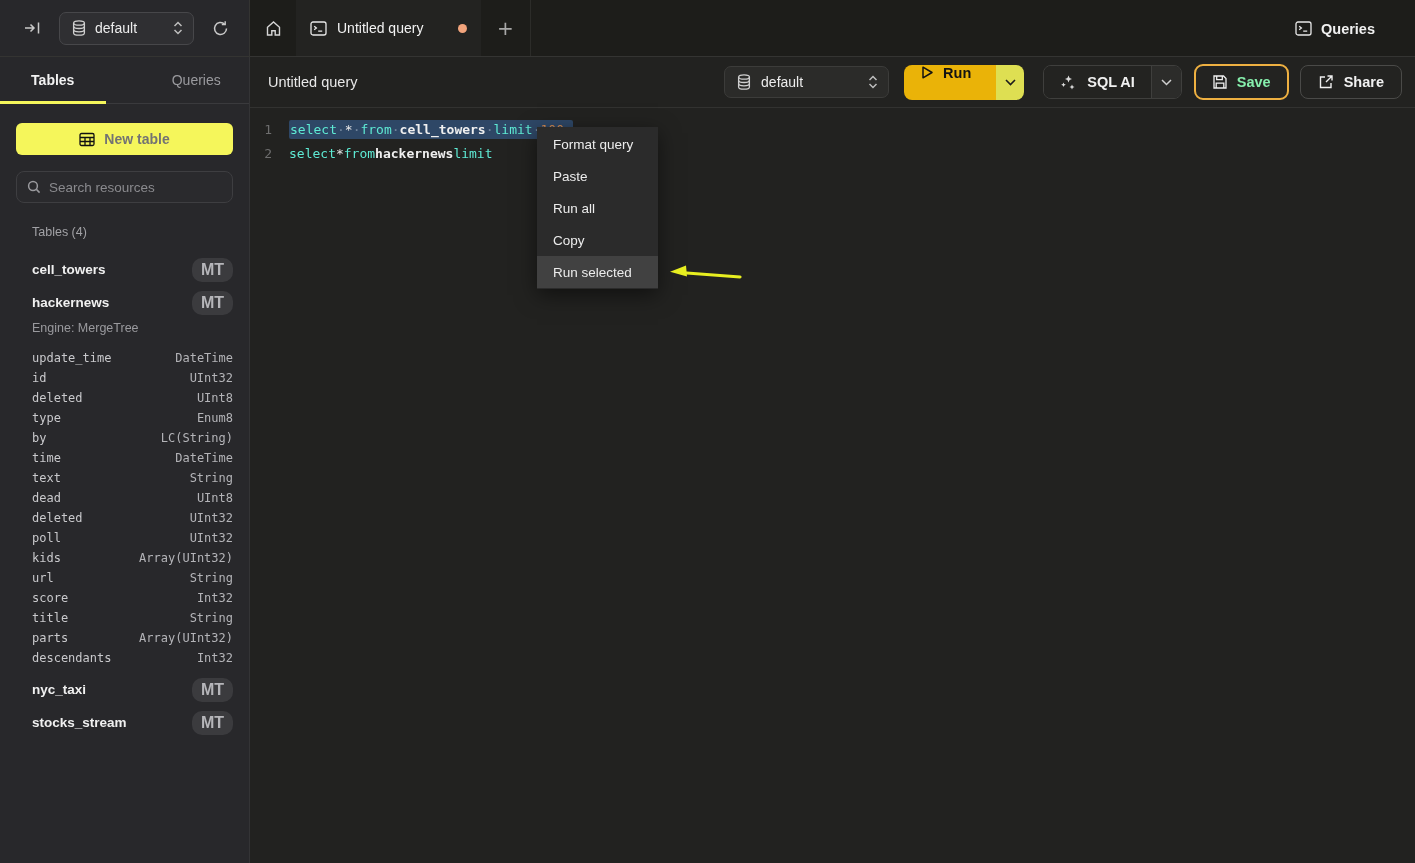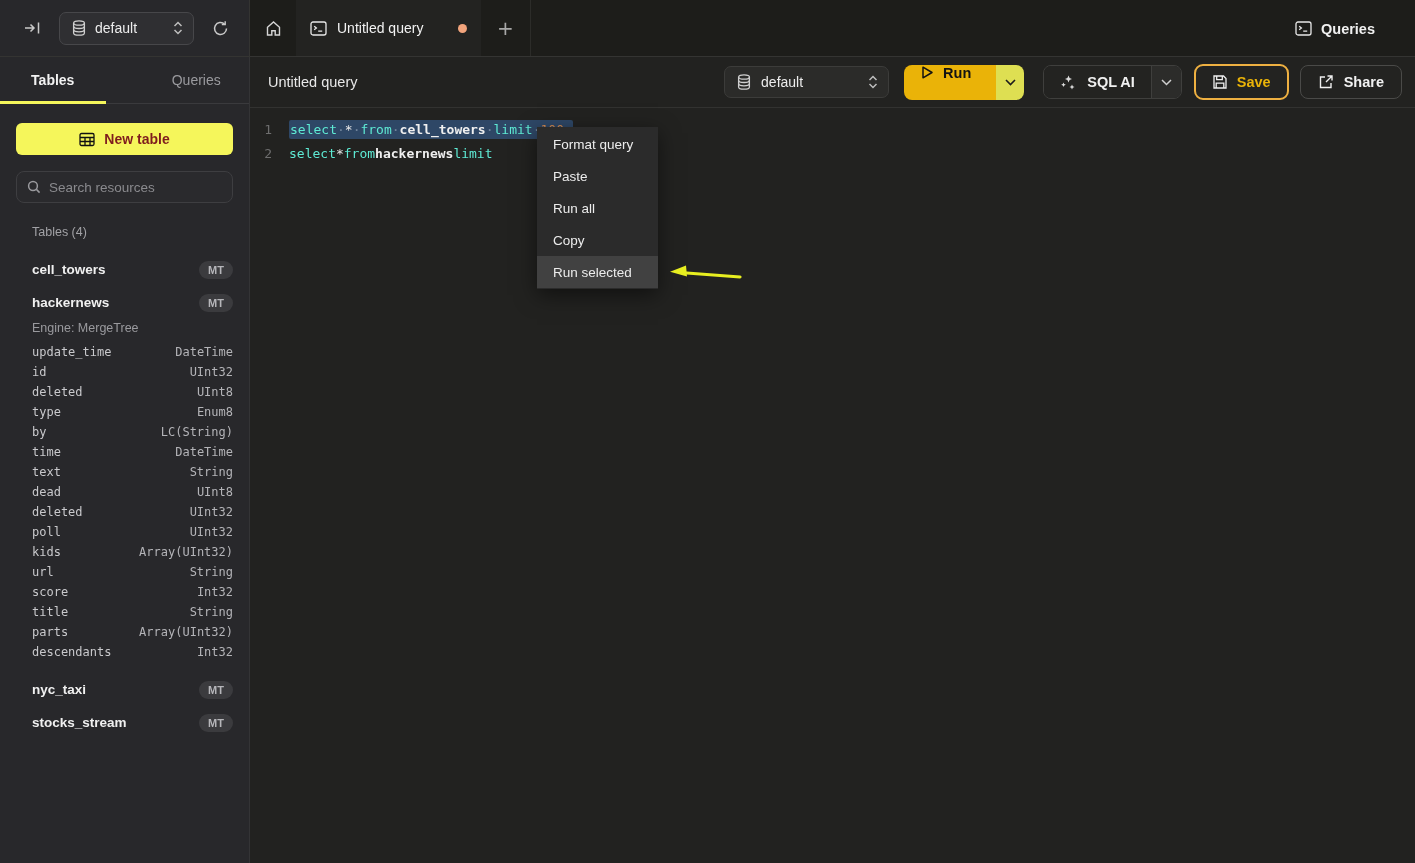--- a/index.html
+++ b/index.html
@@ -22,48 +22,48 @@
   .plus-zone { width:50px; display:flex; align-items:center; justify-content:center; border-right:1px solid #2c2c29; }
   .plus-btn { background:none; border:none; color:#a8a8a8; font-size:20px; line-height:1; cursor:pointer; font-family:"DejaVu Sans",sans-serif; }
   .topbar-queries { position:absolute; right:40px; top:0; height:57px; display:flex; align-items:center; gap:9px; color:#f0f0f0; font-size:14.5px; font-weight:600; background:none; border:none; cursor:pointer; }
 
   
   .sidebar { position:absolute; top:57px; left:0; width:250px; height:806px; background:#28282b; border-right:1px solid #343436; }
   .side-tabs { display:flex; height:47px; border-bottom:1px solid #3a3a3d;gap:38px; }
   .side-tab { flex:1; background:none; border:none; cursor:pointer; font-size:14px; position:relative; color:#9a9a9e; }
   .side-tab.active { color:#f2f2f2; font-weight:600; }
   .side-tab.active::after { content:""; position:absolute; left:0; right:0; bottom:-1px; height:3px; background:#f5f65b; }
-  .new-table-btn { display:flex; align-items:center; justify-content:center; gap:9px; width:217px; height:32px; margin:19px auto 0; background:#f5f65b; color:#7f1d1d; border:none; border-radius:6px; font-size:14px; font-weight:600; cursor:pointer; }
+  .new-table-btn { display:flex; align-items:center; justify-content:center; gap:9px; width:217px; height:32px; margin:19px auto 0; background:#f5f65b; color:#737373; border:none; border-radius:6px; font-size:14px; font-weight:600; cursor:pointer; }
   .search-box { display:flex; align-items:center; gap:8px; width:217px; height:32px; margin:16px auto 0; padding:0 10px; background:#2a2a2d; border:1px solid #3e3e41; border-radius:8px; }
   .search-box input { flex:1; background:none; border:none; outline:none; color:#84cc16; font-size:13.5px; }
   .search-box input::placeholder { color:#8a8a8e; }
   .section-label { margin:22px 0 0 32px; font-size:12.5px; color:#a2a2a6; }
   .tbl-row { display:flex; align-items:center; margin:0 16px 0 32px; height:33px; cursor:pointer; }
   .tbl-row .name { font-size:13.5px; font-weight:600; color:#f0f0f0; flex:1; }
-  .badge { background:#3b3b3e; color:#b6b6ba; font-size:11px; font-weight:600; padding:3px 9px; border-radius:10px; }
+  .badge { background:#3b3b3e; color:#b6b6ba; font-size:16px; font-weight:600; padding:3px 9px; border-radius:10px; }
   .engine-line { margin:2px 0 10px 32px; font-size:12.5px; color:#9a9a9e; }
   .cols { margin:6px 16px 8px 32px; font-family:"DejaVu Sans Mono","Liberation Mono",monospace; font-size:12px; }
-  .col-row { display:flex; justify-content:space-between; height:20px; align-items:flex-start; cursor:default; }
+  .col-row { display:flex; justify-content:space-between; height:20px; align-items:flex-end; cursor:default; }
   .col-row .cn { color:#c9c9cc; }
   .col-row .ct { color:#b4b4b8; }
   .mt14 { margin-top:14px; }
 
   
   .toolbar { position:absolute; top:57px; left:250px; width:1165px; height:51px; background:#222220; border-bottom:1px solid #323230; display:flex; align-items:center; padding:0 13px 0 18px; }
   .qtitle { font-size:14.5px; color:#e8e8e8; }
   .toolbar .spacer { flex:1; }
   .tb-db { display:flex; align-items:center; gap:10px; width:165px; height:32px; padding:0 10px 0 12px; background:#2b2b29; border:1px solid #3c3c3a; border-radius:7px; color:#ececec; font-size:14px; cursor:pointer; margin-right:15px; }
   .tb-db .lbl { flex:1; text-align:left; }
   .run-group { display:flex; height:35px; margin-right:19px; border-radius:8px; overflow:hidden; cursor:pointer; }
   .run-main { display:flex; gap:9px; padding:0 25px 0 16px; background:#eab308; border:none; color:#131313; font-size:14.5px; font-weight:600; cursor:pointer; }
   .run-caret { width:28px; background:#dedf52; border:none; display:flex; align-items:center; justify-content:center; color:#1c1c1c; cursor:pointer; }
   .ai-group { display:flex; height:34px; border:1px solid #3f3f3d; border-radius:8px; overflow:hidden; margin-right:12px;justify-content:center; }
   .ai-main { display:flex; align-items:center; gap:10px; padding:0 16px; background:#232321; border:none; color:#f0f0f0; font-size:14.5px; font-weight:600; cursor:pointer; }
   .ai-caret { width:30px; background:#2c2c2a; border:none; border-left:1px solid #3f3f3d; display:flex; align-items:center; justify-content:center; color:#cfcfcf; cursor:pointer; }
-  .save-btn { display:flex; align-items:center; gap:9px; height:36px; padding:0 16px; background:#232321; border:2px solid #eeb041; border-radius:9px; color:#eab308; font-size:14.5px; font-weight:600; cursor:pointer; margin-right:11px; }
+  .save-btn { display:flex; align-items:center; gap:9px; height:36px; padding:0 16px; background:#232321; border:2px solid #eeb041; border-radius:9px; color:#86efac; font-size:14.5px; font-weight:600; cursor:pointer; margin-right:11px; }
   .share-btn { display:flex; align-items:center; gap:10px; height:34px; padding:12px 17px; background:#232321; border:1px solid #4a4a48; border-radius:8px; color:#f2f2f2; font-size:14.5px; font-weight:600; cursor:pointer; }
 
   
   .editor { position:absolute; top:109px; left:250px; width:1165px; height:754px; background:#222220; }
   .code-line { display:flex; height:24px; align-items:center; font-family:"DejaVu Sans Mono","Liberation Mono",monospace; font-size:13px; white-space:pre; }
   .code-line:first-child { margin-top:8px; }
   .gutter { width:22px; text-align:right; color:#6e6e6e; margin-right:17px; flex:none; }
   .sel { background:#2e4766; border-radius:2px; padding:2px 1px; }
   .kw { color:#5eead4; }
   .op { color:#e8e8e8; }

